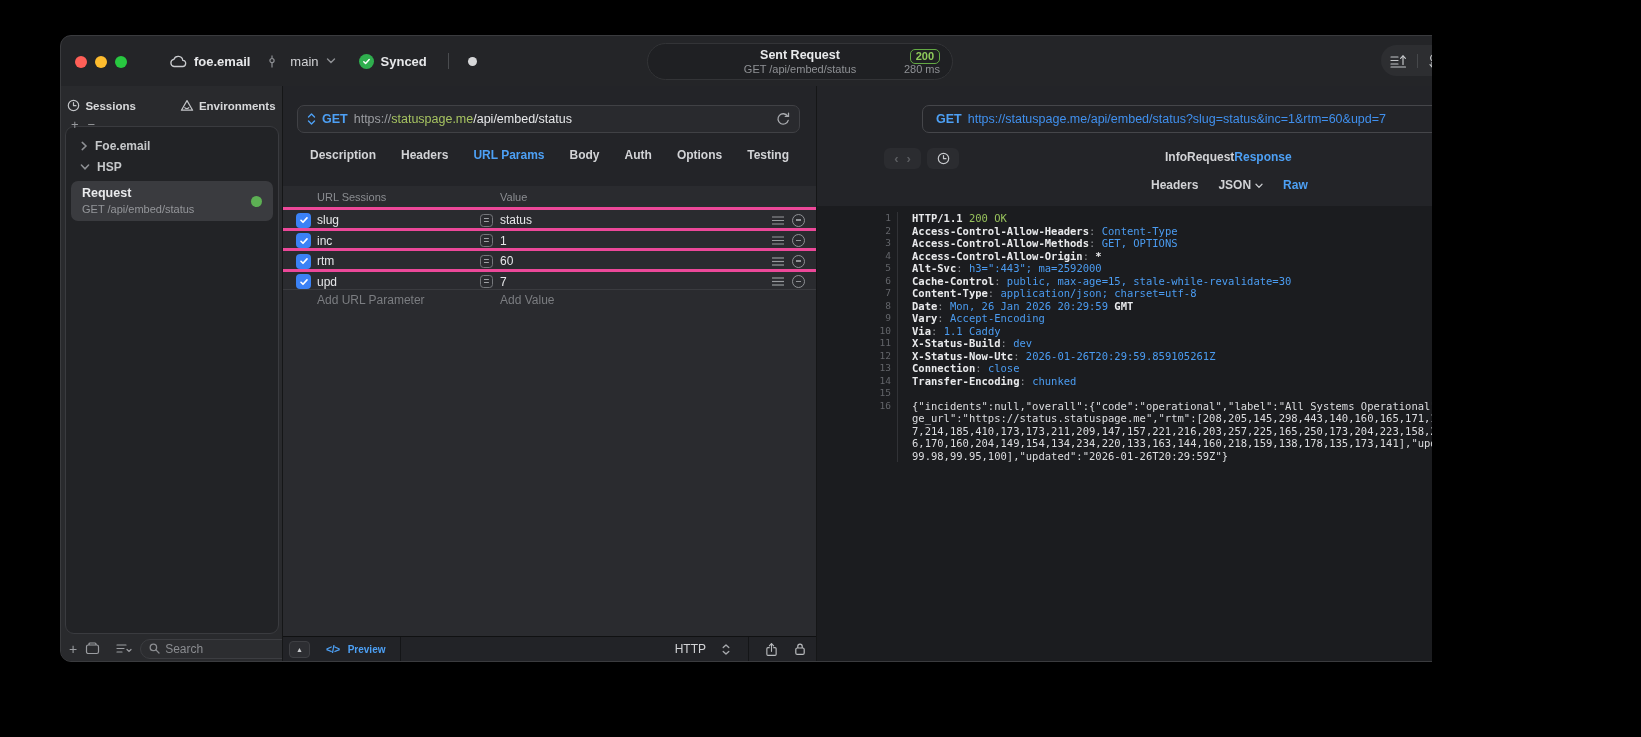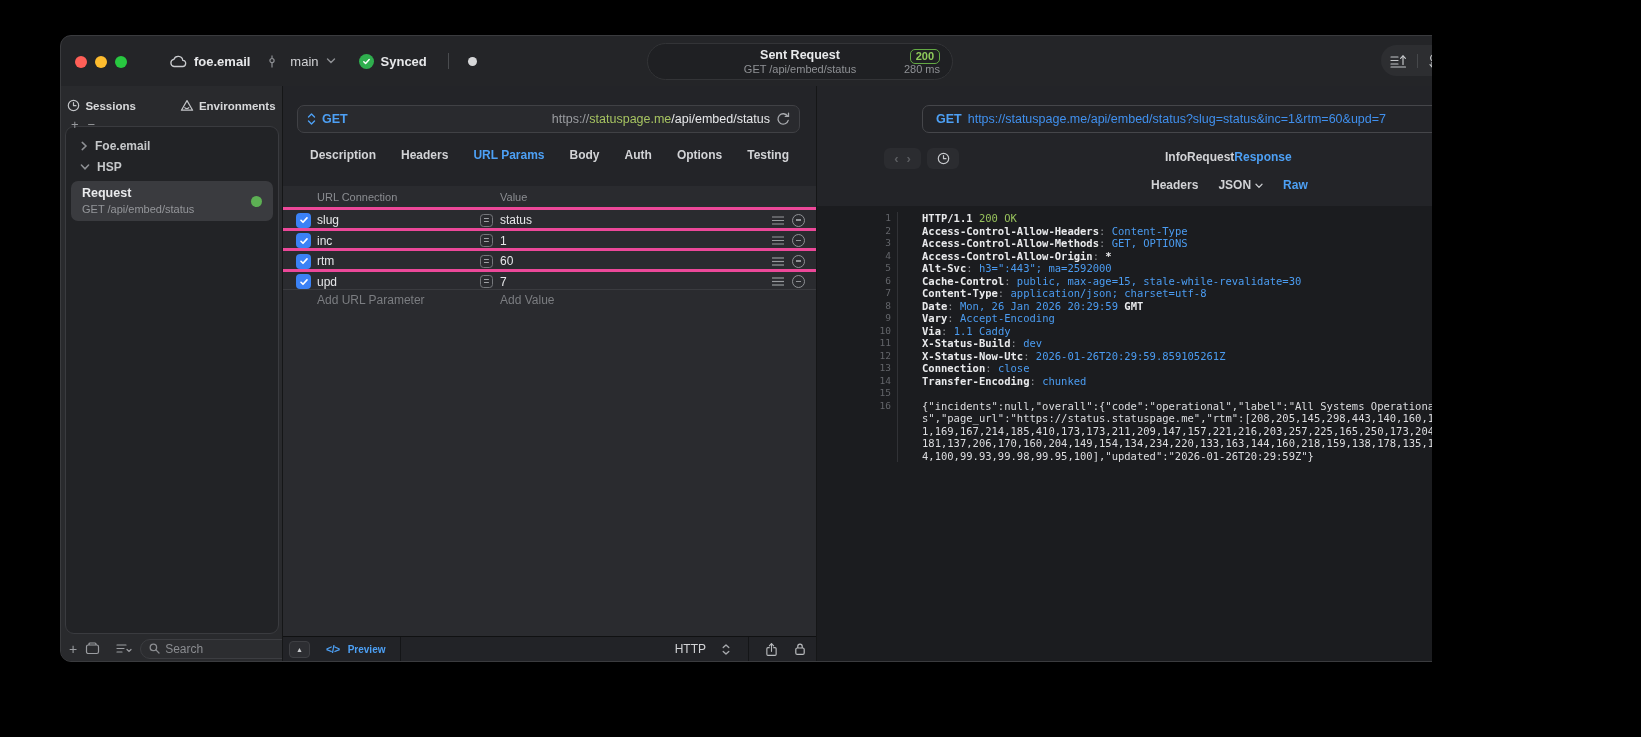--- a/index.html
+++ b/index.html
@@ -58,21 +58,21 @@
                  display:flex; align-items:center; padding:0 8px; gap:5px; }
   .search-input { flex:1; background:transparent; border:none; outline:none; font-size:12px; color:#d7d8da;
                   font-family:"Liberation Sans",sans-serif; }
   .search-input::placeholder { color:#8a8c90; }
 
   
   .mid { position:absolute; left:221px; top:50px; width:534px; bottom:0; background:#232428; border-left:1px solid #151617; }
   .url-bar { position:absolute; left:14px; top:19px; width:503px; height:28px; background:#292a2e;
              border:1px solid #404145; border-radius:7px; display:flex; align-items:center; padding:0 9px; gap:6px; font-size:12.5px; }
   .method { color:#4da0f5; font-weight:700; }
-  .url-text { flex:1; white-space:nowrap; overflow:hidden;text-align:right; }
+  .url-text { flex:1; white-space:nowrap; overflow:hidden; }
   .u-scheme { color:#9b9da1; } .u-host { color:#a6c361; } .u-path { color:#e7e8ea; }
   .req-tabs { position:absolute; left:0; right:0; top:62px; display:flex; justify-content:center; gap:25px; font-size:12px; font-weight:600; }
   .tab { color:#d2d3d6; } .tab.active { color:#4da0f5; }
 
   .param-area { position:absolute; left:0; right:0; top:100px; bottom:25px; background:#2a2b2f; }
   .phead { position:relative; height:21px; }
   .phead span { position:absolute; top:5px; font-size:11px; color:#8b8d91; }
   .phead .c1 { left:34px; } .phead .c2 { left:217px; }
   .prow { position:relative; height:20.5px; border-top:3px solid #ec4899; }
   .cb { position:absolute; left:13px; top:2.5px; width:15px; height:15px; border-radius:4px; background:#3b82f6;
@@ -112,21 +112,21 @@
   .nav-clock { left:110px; width:32px; }
   .resp-tabs { position:absolute; left:348px; top:64px; display:flex; font-size:12px; font-weight:600; }
   .resp-subtabs { position:absolute; left:334px; top:92px; display:flex; gap:20px; align-items:center; font-size:12px; font-weight:600; }
   .subtab { color:#d2d3d6; display:flex; align-items:center; gap:4px; } .subtab.active { color:#4da0f5; }
   .share-top { position:absolute; right:23px; top:60px; }
 
   .code { position:absolute; left:0; right:0; top:120px; bottom:0; background:#1b1c1f; overflow:hidden;
           padding:6px 10px 0 50px; font-family:"DejaVu Sans Mono",monospace; font-size:10.5px; line-height:12.5px; }
   .cl { display:flex; }
   .ln { flex:none; width:24px; text-align:right; color:#63656a; font-size:9.5px; line-height:12.5px; }
-  .lc { flex:1; margin-left:6px; border-left:1px solid #313236; padding-left:24px;
+  .lc { flex:1; margin-left:6px; border-left:1px solid #313236; padding-left:14px;
         white-space:pre-wrap; word-break:break-all; min-height:12.5px; }
   .sp { color:#e9eaec; font-weight:700; } .sg { color:#98c25c; }
   .hk { color:#e9eaec; font-weight:700; } .hc { color:#8a8c90; } .hv { color:#4b9cf1; }
   .ht { color:#e9eaec; font-weight:700; }
   .bd { color:#dcdde0; }
 
   svg { display:block; }
 </style>
 </head>
 <body>
@@ -348,21 +348,21 @@
           <div class="tab"><span>Headers</span></div>
           <div class="tab active"><span>URL Params</span></div>
           <div class="tab"><span>Body</span></div>
           <div class="tab"><span>Auth</span></div>
           <div class="tab"><span>Options</span></div>
           <div class="tab"><span>Testing</span></div>
         </div>
 
       <div class="param-area">
         <div class="phead">
-          <span class="c1">URL Connection</span>
+          <span class="c1">URL Sessions</span>
           <span class="c2">Value</span>
         </div>
         <div id="param-rows">
             <div class="prow">
               <span class="cb">
                 <svg width="10" height="10" viewBox="0 0 11 11">
                   <path d="M2.2 5.8 L4.4 8 L8.8 3.2" fill="none" stroke="#fff" stroke-width="1.8" stroke-linecap="round" stroke-linejoin="round"></path>
                 </svg>
               </span>
               <span class="pname">slug</span>

